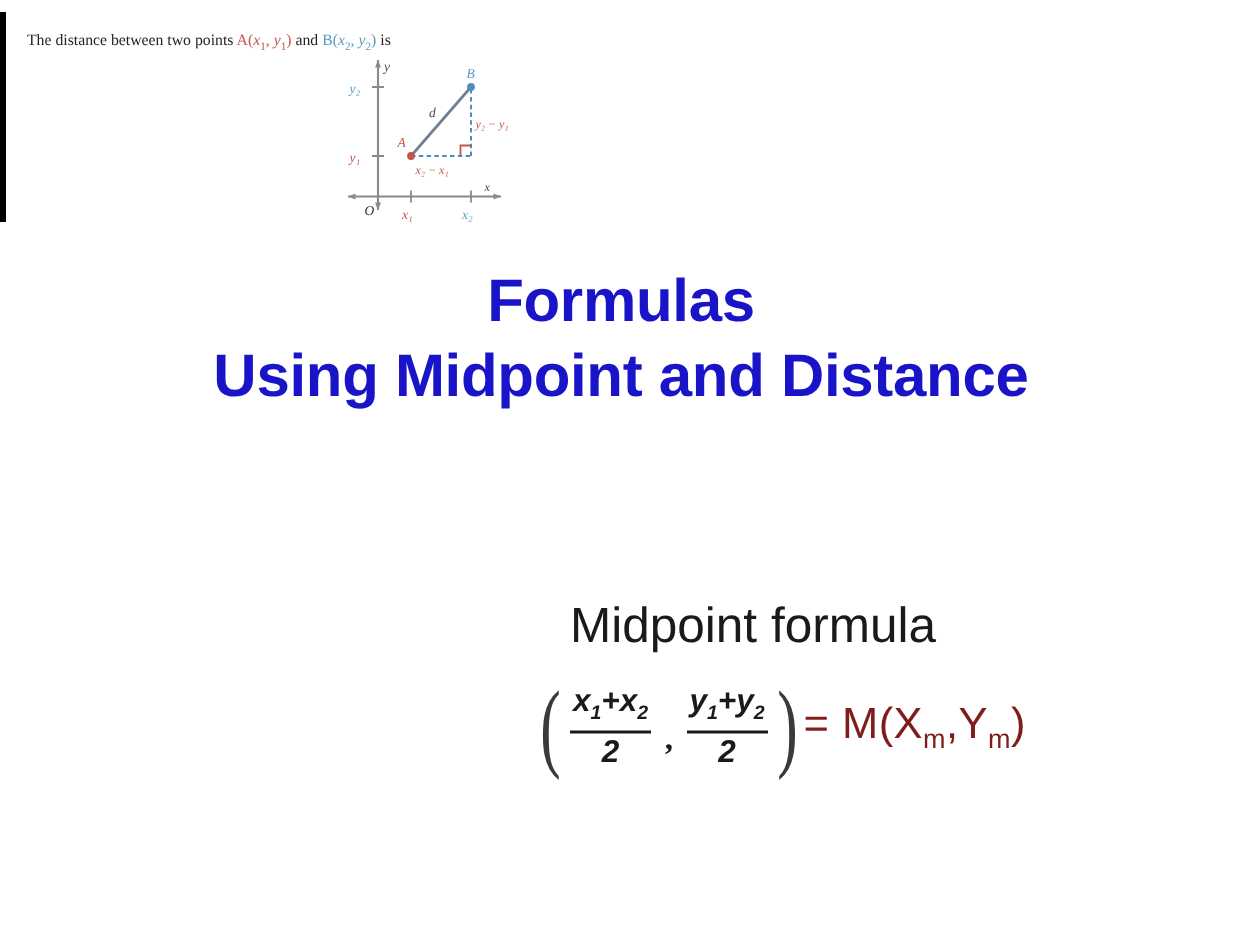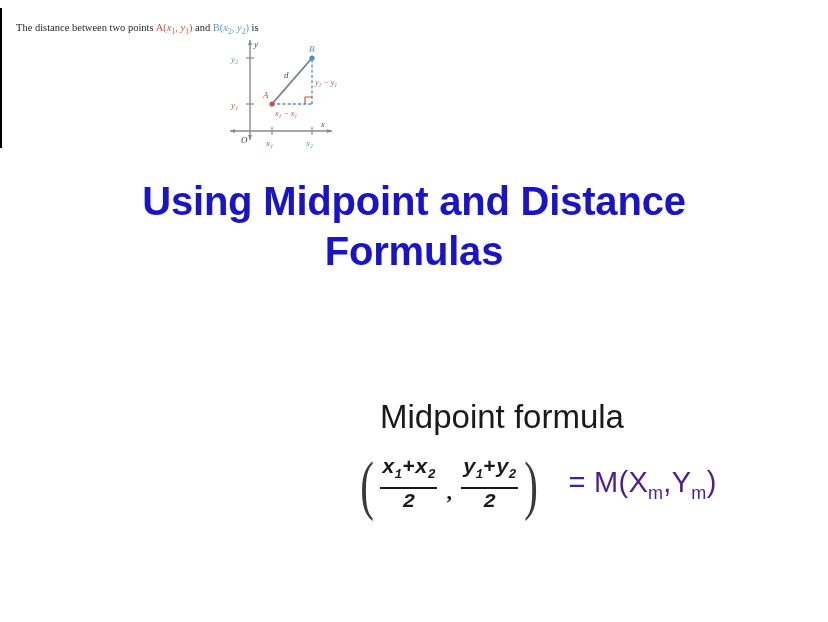--- a/index.html
+++ b/index.html
@@ -4,21 +4,21 @@
 <style>
   html,body{margin:0;padding:0;}
   body{
     width:828px;height:622px;background:#ffffff;
     font-family:"Liberation Sans",sans-serif;
     overflow:hidden;position:relative;
   }
   
   #textbook-clip{
     position:absolute;left:0px;top:8px;width:420px;height:140px;
-    background:#ffffff;border-left:2px solid #000000;padding-left:12px;
+    background:#ffffff;border-left:4px solid #000000;padding-left:12px;
   }
   #tb-text{
     position:absolute;left:14px;top:13px;width:205px;
     font-family:"Liberation Serif",serif;color:#231f20;
   }
   #tb-line1{font-size:10.5px;line-height:14px;white-space:nowrap;}
   #tb-line1 .var-a{color:#c2554d;}
   #tb-line1 .var-b{color:#5b9bc4;}
   #tb-line2{margin-top:7px;font-size:13px;white-space:nowrap;position:relative;}
   #tb-line2 .d-it{font-style:italic;font-weight:700;}
@@ -44,33 +44,33 @@
     position:absolute;left:356px;top:457px;
     display:flex;align-items:center;
   }
   .paren{
     font-family:"Liberation Serif",serif;font-size:66px;
     color:#3a3a3a;line-height:0.78;transform:scaleX(.62);
     display:inline-block;font-weight:300;
   }
   .frac{
     display:inline-flex;flex-direction:column;align-items:center;
-    font-family:Liberation Mono, monospace;font-weight:700;font-style:italic;
+    font-family:Liberation Sans, sans-serif;font-weight:700;font-style:italic;
     color:#1a1a1a;margin:0 2px;
   }
   .frac .num{font-size:21px;line-height:22px;padding:0 2px;white-space:nowrap;}
   .frac .bar{height:2px;background:#1a1a1a;width:100%;margin:1px 0;}
   .frac .den{font-size:21px;line-height:23px;}
   .frac .sb{font-size:13px;vertical-align:sub;}
   #comma{
     font-family:"Liberation Serif",serif;font-size:22px;font-weight:700;
     color:#1a1a1a;margin:14px 7px 0 7px;
   }
   #equals-m{
-    font-size:29px;color:#4c1d95;margin-left:26px;white-space:nowrap;
+    font-size:29px;color:#7f1d1d;white-space:nowrap;
     letter-spacing:0.3px;
   }
   #equals-m .msub{font-size:18px;vertical-align:sub;}
 </style>
 </head>
 <body>
 
 <div id="textbook-clip">
 
   <div id="tb-text">
@@ -111,22 +111,22 @@
     <text x="86" y="118" font-family="Liberation Serif, serif" font-size="9" font-style="italic" fill="#5b9bc4">x₂</text>
     <text x="43" y="70" font-family="Liberation Serif, serif" font-size="9" font-style="italic" fill="#c2554d">A</text>
     <text x="89" y="24" font-family="Liberation Serif, serif" font-size="9" font-style="italic" fill="#5b9bc4">B</text>
     <text x="64" y="50" font-family="Liberation Serif, serif" font-size="9" font-style="italic" fill="#4a4a4a">d</text>
     <text x="95" y="57" font-family="Liberation Serif, serif" font-size="8" font-style="italic" fill="#c2554d">y₂ − y₁</text>
     <text x="55" y="88" font-family="Liberation Serif, serif" font-size="8" font-style="italic" fill="#c2554d">x₂ − x₁</text>
   </svg>
 </div>
 
 <div id="main-title">
+  <div>Formulas</div>
   <div>Using Midpoint and Distance</div>
-  <div>Formulas</div>
 </div>
 
 <div id="midpoint-label">Midpoint formula</div>
 
 <div id="formula-row">
   <span class="paren">(</span>
 
   <span class="frac">
     <span class="num"><span>x</span><span class="sb">1</span><span>+</span><span>x</span><span class="sb">2</span></span>
     <span class="bar"></span>

